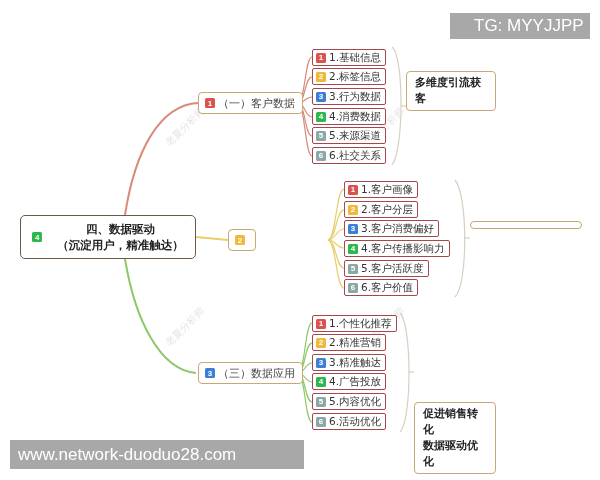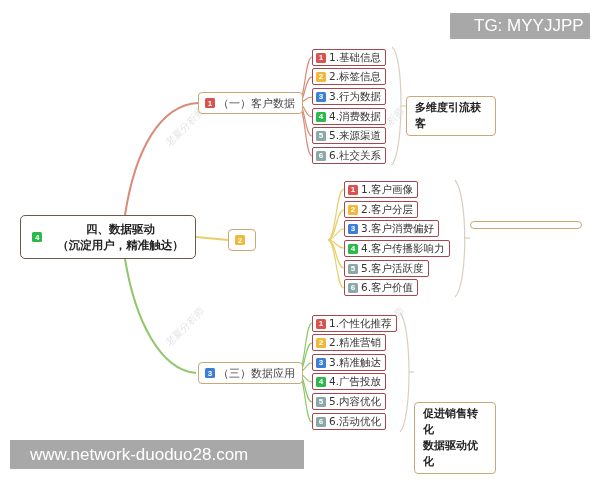--- a/index.html
+++ b/index.html
@@ -11,21 +11,21 @@
           justify-content:center; font-size:11.5px; color:#222; }
   .root .txt { text-align:center; line-height:16px; margin-left:12px; }
   .branch { height:22px; border:1.5px solid #c9a878; border-radius:4px; font-size:11px; padding:0 7px 0 6px; color:#444; }
   .leaf { height:17px; border:1.5px solid #a5474e; border-radius:2px; font-size:10.5px; padding:0 4px 0 3px; color:#333; }
   .summary { border:1.5px solid #c9a878; border-radius:4px; font-size:11px; padding:3px 8px; line-height:16px; color:#222;
              display:block; font-weight:bold; white-space:normal; }
   .badge { display:inline-flex; align-items:center; justify-content:center; width:10px; height:10px; border-radius:1.5px;
            color:#fff; font-size:8px; font-weight:bold; margin-right:3px; flex:none; font-family:"Liberation Sans", sans-serif; }
   .wm { position:absolute; background:#a8a8a8; color:#fff; font-family:"Liberation Sans", sans-serif; }
   .wm-top { left:450px; top:13px; width:140px; height:26px; font-size:17px; line-height:26px; padding-left:24px; box-sizing:border-box; }
-  .wm-bottom { left:10px; top:440px; width:294px; height:29px; font-size:17px; line-height:29px; padding-left:20px; box-sizing:border-box; }
+  .wm-bottom { left:10px; top:440px; width:294px; height:29px; font-size:17px; line-height:29px; padding-left:8px; box-sizing:border-box; }
   .faint { position:absolute; color:#e4e4e4; font-size:10px; transform:rotate(-45deg); }
 </style>
 </head>
 <body>
 
 <svg class="links" viewBox="0 0 600 480">
 
   <path d="M125 215 C 135 150, 160 105, 198 103" stroke="#d98b7a" stroke-width="2" fill="none"></path>
   <path d="M196 237 L 228 240" stroke="#e8cf6a" stroke-width="2" fill="none"></path>
   <path d="M125 259 C 135 320, 160 370, 196 373" stroke="#8fc86a" stroke-width="2" fill="none"></path>
@@ -101,21 +101,21 @@
   <span>4.消费数据</span>
 </div>
 <div class="node leaf" style="left:312px; top:127px;">
   <span class="badge" style="background:#8aa9a6;">5</span>
   <span>5.来源渠道</span>
 </div>
 <div class="node leaf" style="left:312px; top:147px;">
   <span class="badge" style="background:#8aa9a6;">6</span>
   <span>6.社交关系</span>
 </div>
-<div class="node summary" style="left:406px; top:96px; width:90px;">
+<div class="node summary" style="left:406px; top:71px; width:90px;">
   <div>多维度引流获客</div>
 </div>
 
 <div class="node branch" style="left:228px; top:229px;">
   <span class="badge" style="background:#f0b93a;">2</span>
 </div>
 <div class="node leaf" style="left:344px; top:181px;">
   <span class="badge" style="background:#d9534f;">1</span>
   <span>1.客户画像</span>
 </div>

